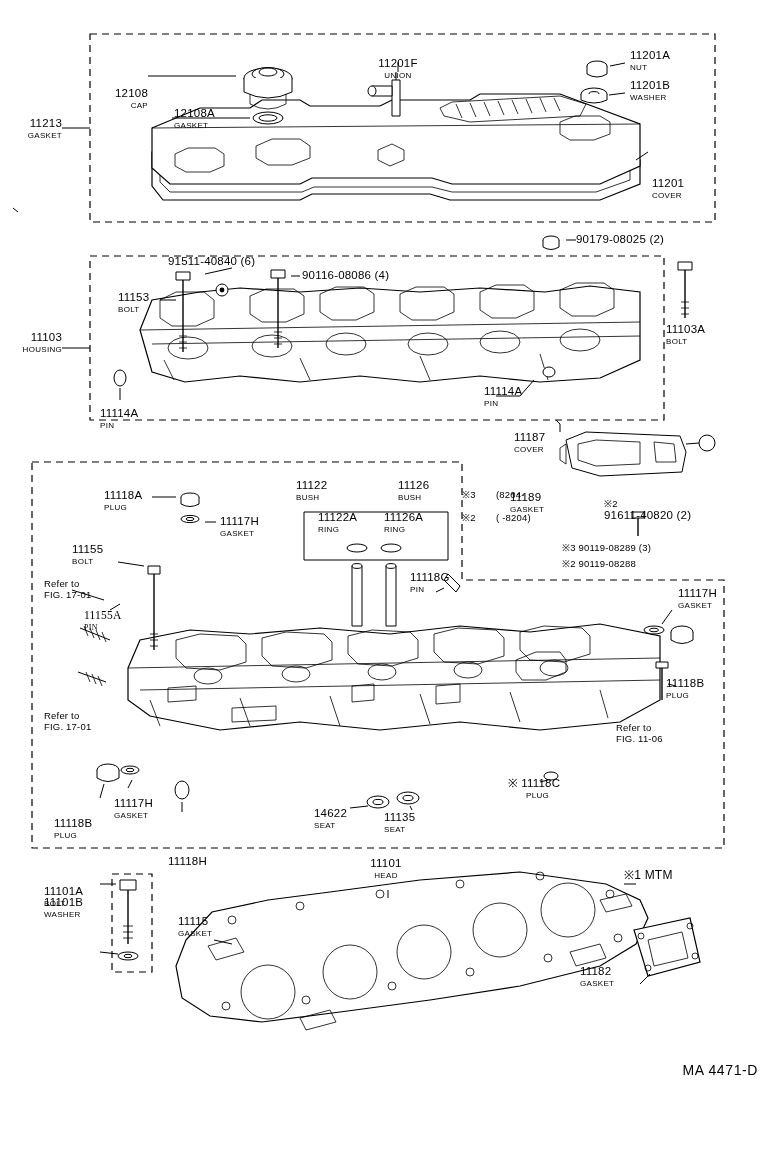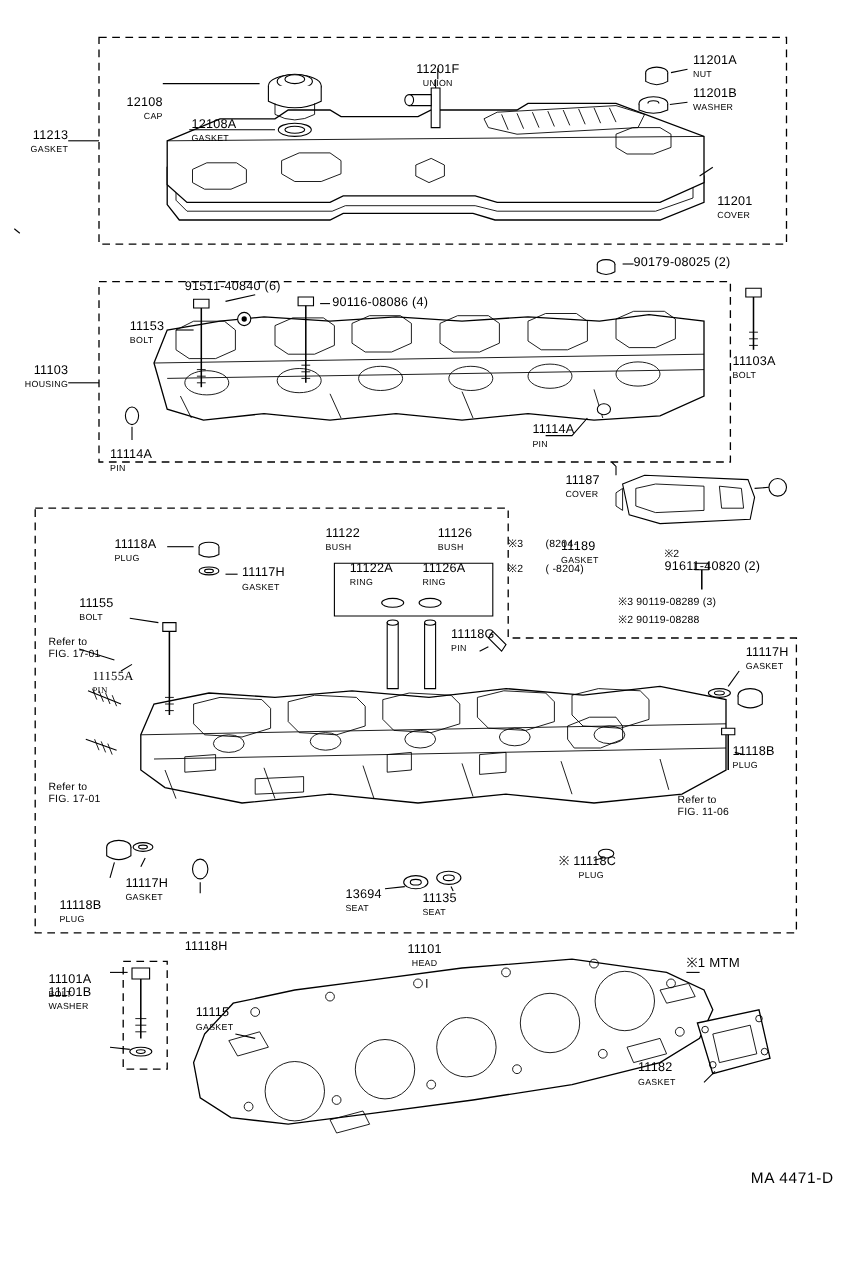--- a/index.html
+++ b/index.html
@@ -416,21 +416,21 @@
     <span class="sub">GASKET</span>
   </div>
   <div class="lbl" style="left:54px;top:818px;">
     <span class="num">11118B</span>
     <span class="sub">PLUG</span>
   </div>
   <div class="lbl" style="left:168px;top:856px;">
     <span class="num">11118H</span>
   </div>
   <div class="lbl" style="left:314px;top:808px;">
-    <span class="num">13694</span>
+    <span class="num">14622</span>
     <span class="sub">SEAT</span>
   </div>
   <div class="lbl" style="left:384px;top:812px;">
     <span class="num">11135</span>
     <span class="sub">SEAT</span>
   </div>
   <div class="lbl" style="left:508px;top:778px;">
     <span class="num"><span>※</span>&nbsp;<span>11118C</span></span>
     <span class="sub" style="margin-left:18px;">PLUG</span>
   </div>

